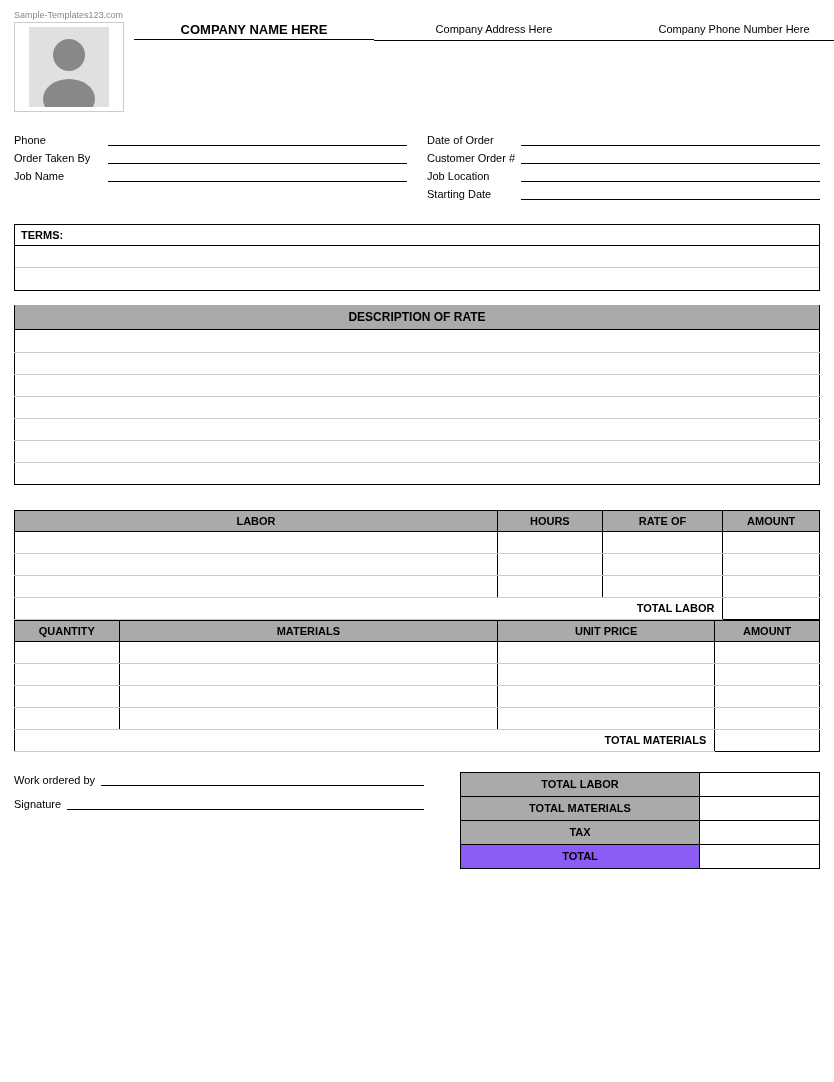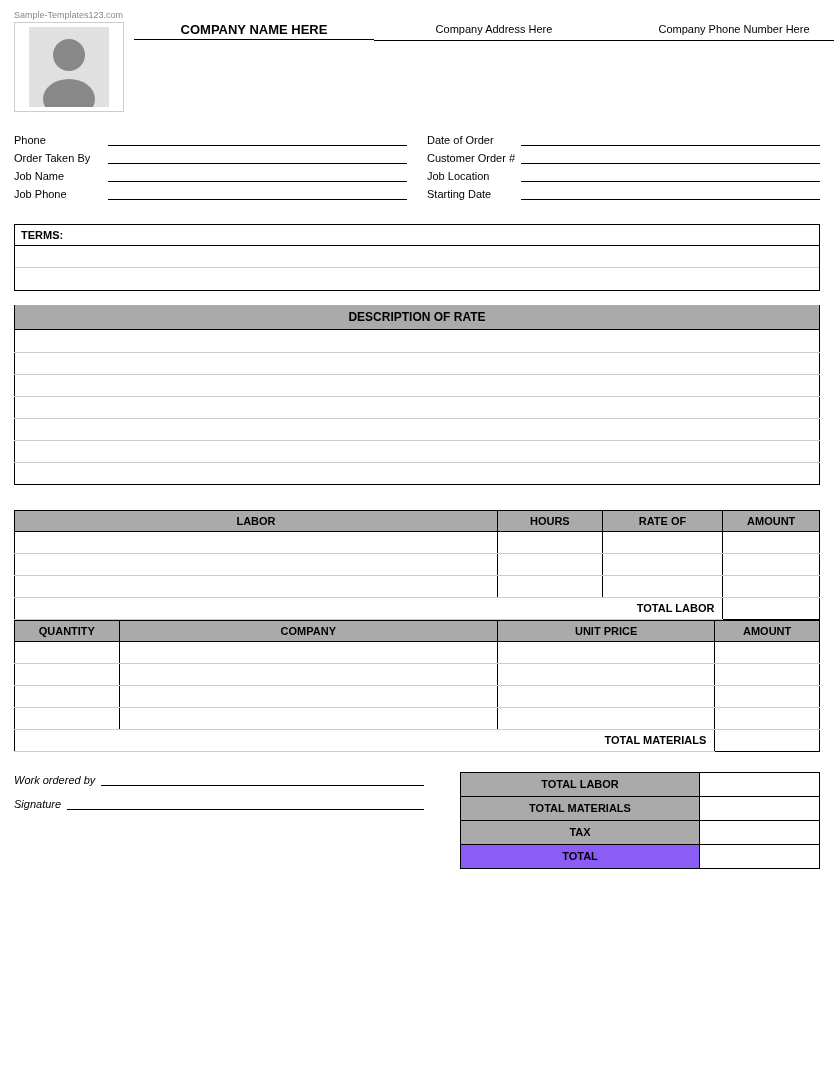--- a/index.html
+++ b/index.html
@@ -207,21 +207,20 @@
 
     
     .bottom-section {
       display: flex;
       align-items: flex-start;
       margin-top: 5px;
     }
     .signature-section {
       flex: 1;
       padding-right: 36px;
-      font-style: italic;
     }
     .sig-row {
       display: flex;
       align-items: flex-end;
       margin-bottom: 10px;
     }
     .sig-label {
       font-size: 11px;
       white-space: nowrap;
       margin-right: 6px;
@@ -289,24 +288,20 @@
       <div class="form-line"></div>
     </div>
     <div class="form-row">
       <span class="form-label">Order Taken By</span>
       <div class="form-line"></div>
     </div>
     <div class="form-row">
       <span class="form-label">Job Name</span>
       <div class="form-line"></div>
     </div>
-    <div class="form-row">
-      <span class="form-label">Job Phone</span>
-      <div class="form-line"></div>
-    </div>
   </div>
 
   <div>
     <div class="form-row">
       <span class="form-label">Date of Order</span>
       <div class="form-line"></div>
     </div>
     <div class="form-row">
       <span class="form-label">Customer Order #</span>
       <div class="form-line"></div>
@@ -387,21 +382,21 @@
       <td colspan="3" style="text-align:right; padding-right:8px; border-right:1px solid #000; font-weight:bold; font-size:11px;">TOTAL LABOR</td>
       <td class="value-cell"></td>
     </tr>
   </tbody>
 </table>
 
 <table class="material-table">
   <thead>
     <tr>
       <th style="width:13%;">QUANTITY</th>
-      <th style="width:47%;">COMPANY</th>
+      <th style="width:47%;">MATERIALS</th>
       <th style="width:27%;">UNIT PRICE</th>
       <th style="width:13%;">AMOUNT</th>
     </tr>
   </thead>
   <tbody>
     <tr>
         <td></td>
         <td></td>
         <td></td>
         <td></td>

